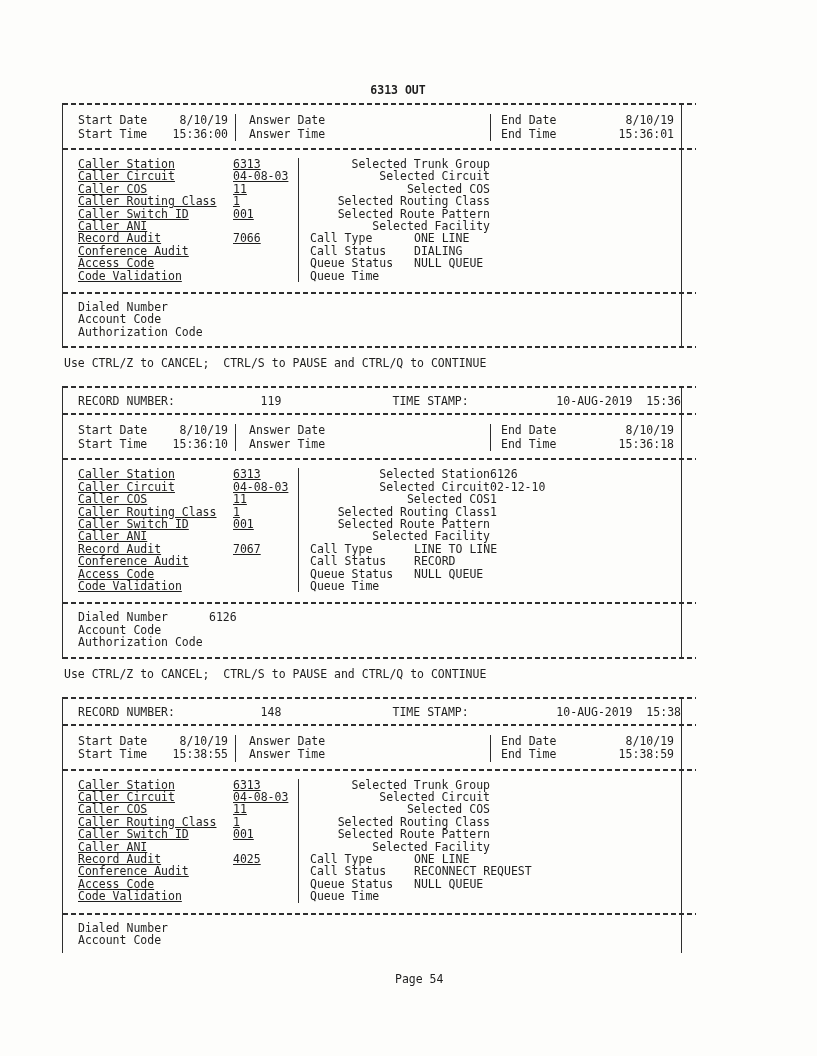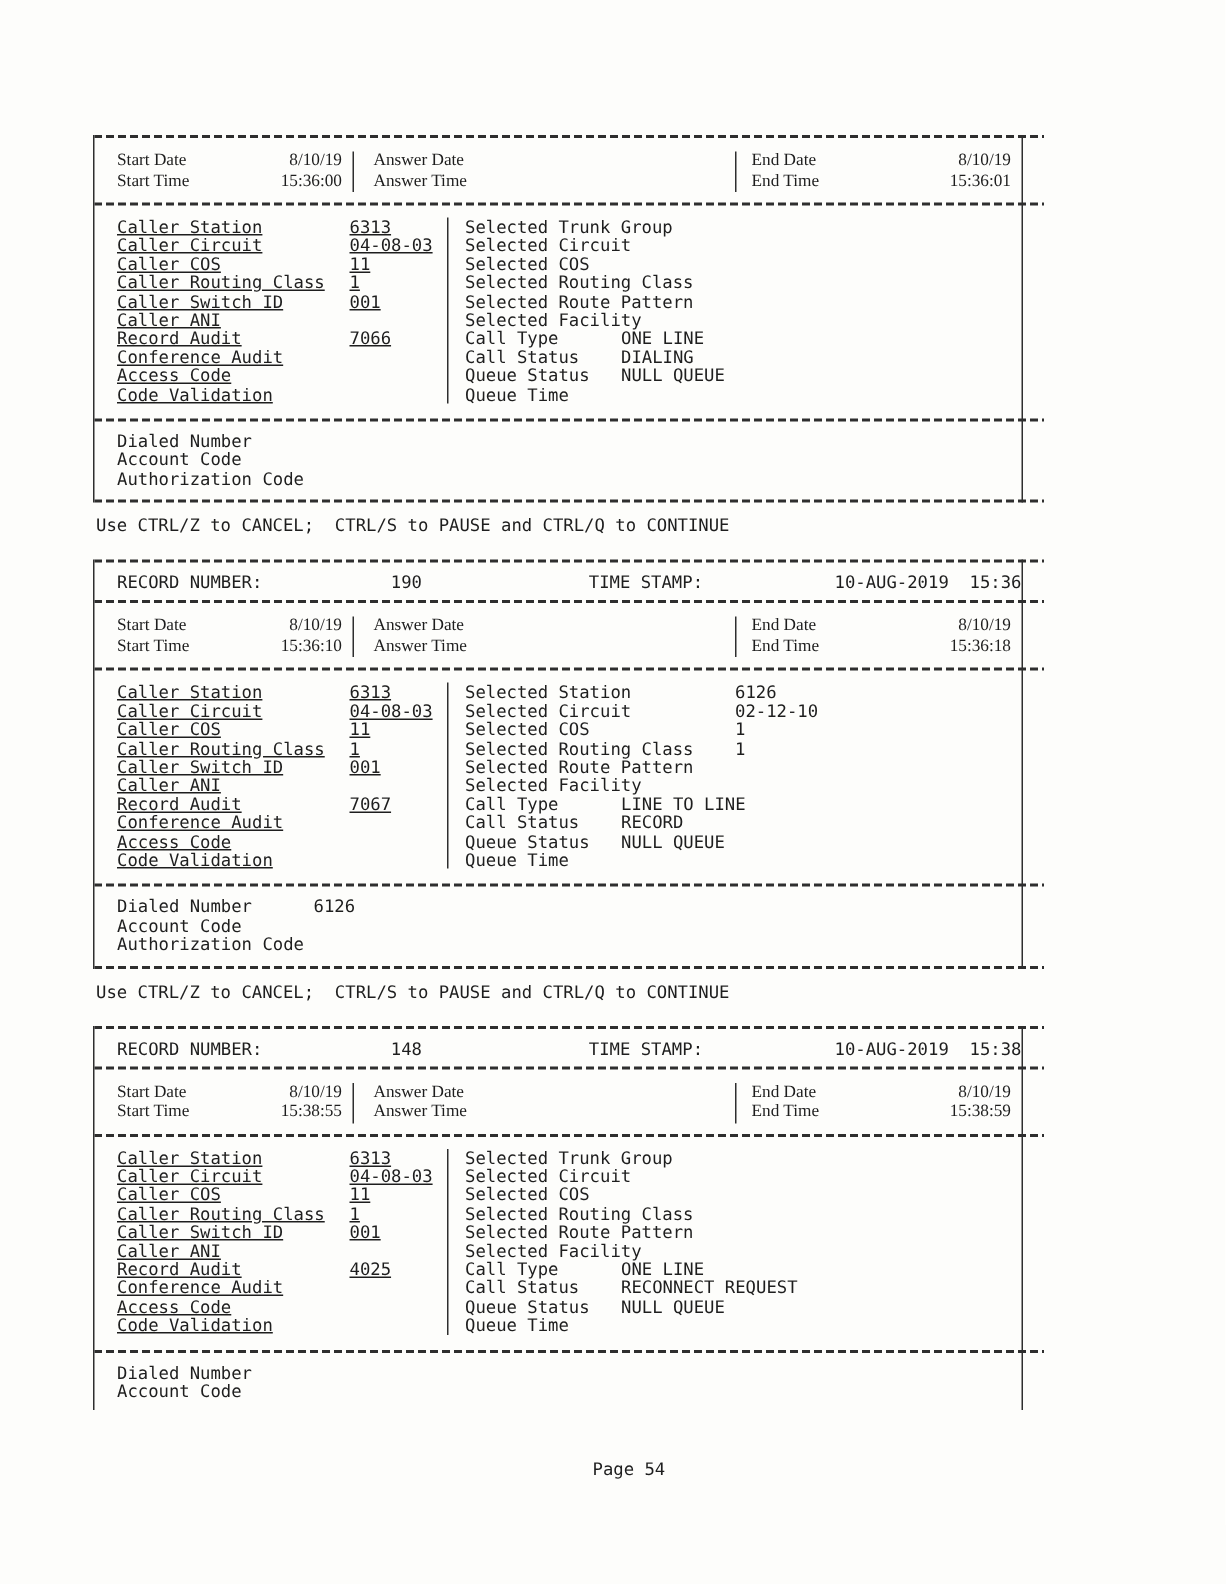--- a/index.html
+++ b/index.html
@@ -29,48 +29,49 @@
     background-image:repeating-linear-gradient(90deg,#2e2e2e 0 5px, transparent 5px 8px);
   }
 
   .rec-head .hrow {
     display:flex; padding:6px 0 4px 15px; line-height:13px; white-space:pre;justify-content:space-between;
   }
   .rn-label { width:15ch; }
   .rn-value { width:7.7ch; }
   .ts-label { width:12.3ch; }
 
-  .times { display:flex; padding:8px 0 6px;font-family:Liberation Serif, serif; }
+  .times { display:flex; padding:8px 0 6px; }
   .t-cell { line-height:13.5px; }
   .t1 { width:173px; border-right:1.4px solid #2e2e2e; padding-left:15px; padding-right:7px; }
   .t2 { width:255px; border-right:1.4px solid #2e2e2e; padding-left:13px; padding-right:7px; }
   .t3 { flex:1; padding-left:10px; padding-right:7px; }
   .t-row { display:flex; justify-content:space-between; white-space:pre; }
 
   .body-cols { display:flex; padding:7px 0 9px; }
   .col-left { width:236px; border-right:1.4px solid #2e2e2e; padding-left:15px;text-decoration:underline; }
   .col-right { flex:1; padding-left:11px; }
 
   .row { display:flex; line-height:12.4px; white-space:pre; }
   .row .lbl { width:155px; flex:0 0 auto; }
   .col-right .row .lbl { width:104px; }
-  .col-right .row.sel .lbl { width:180px; }
+  .col-right .row.sel .lbl { width:180px;text-align:right; }
 
   .rec-footer { padding:6px 0 7px 15px; }
   .rec-footer .row .lbl { width:131px; }
 
   .ctrl { line-height:13px; margin:9px 0 0 2px; white-space:pre; }
 
   .page-num { position:absolute; left:395px; top:944px; white-space:pre;margin-top:28px; }
 </style>
 </head>
 <body>
 
 <div class="page">
   <div class="content">
+    <div class="doc-title">6313 OUT</div>
     <div>
         <section class="record">
     <div class="dash dash-top"></div>
 
     <div class="times">
       <div class="t-cell t1">
         <div class="t-row">
           <span class="t-lbl">Start Date</span>
           <span class="t-val">8/10/19</span>
         </div>
@@ -134,21 +135,21 @@
             <div class="row"><span class="lbl">Authorization Code</span><span class="val"></span></div>
           </div>
     <div class="dash dash-bottom"></div>
   </section>
         <div class="ctrl">Use CTRL/Z to CANCEL;  CTRL/S to PAUSE and CTRL/Q to CONTINUE</div>
         <section class="record">
     <div class="dash dash-top"></div>
     <div class="rec-head">
       <div class="hrow">
         <span class="rn-label">RECORD NUMBER:</span>
-        <span class="rn-value">190</span>
+        <span class="rn-value">119</span>
         <span class="ts-label">TIME STAMP:</span>
         <span class="ts-value">10-AUG-2019  15:36</span>
       </div>
       <div class="dash"></div>
     </div>
     <div class="times">
       <div class="t-cell t1">
         <div class="t-row">
           <span class="t-lbl">Start Date</span>
           <span class="t-val">8/10/19</span>

